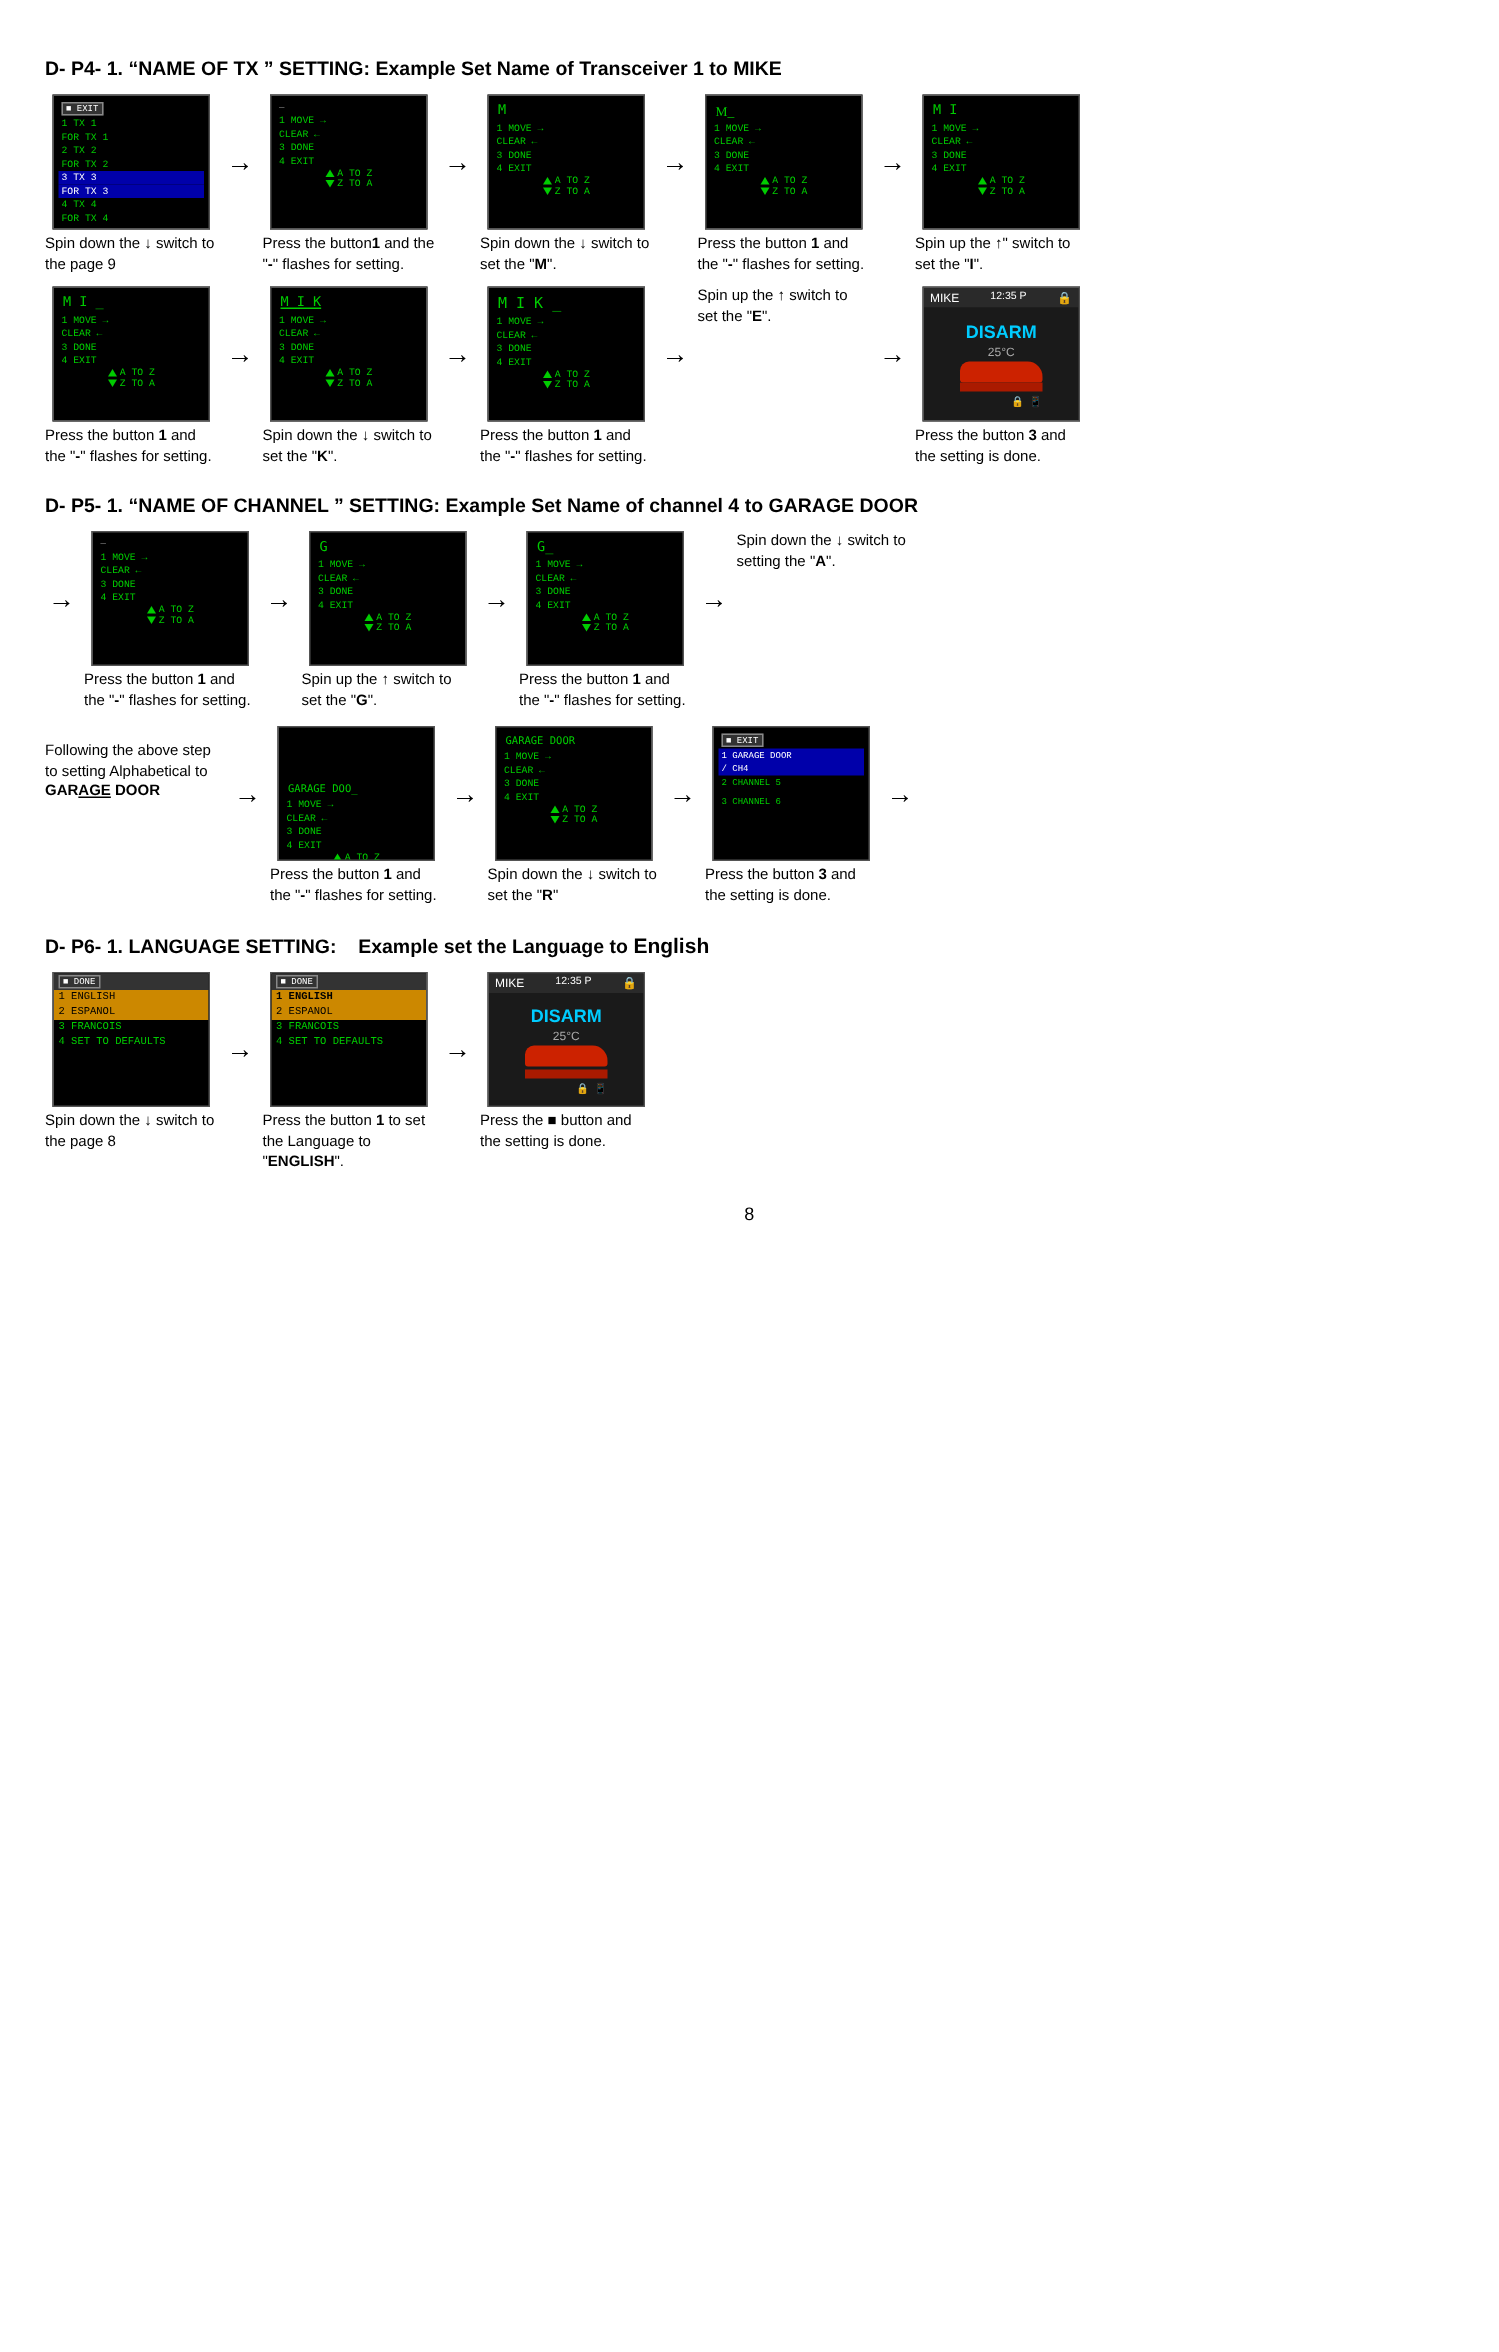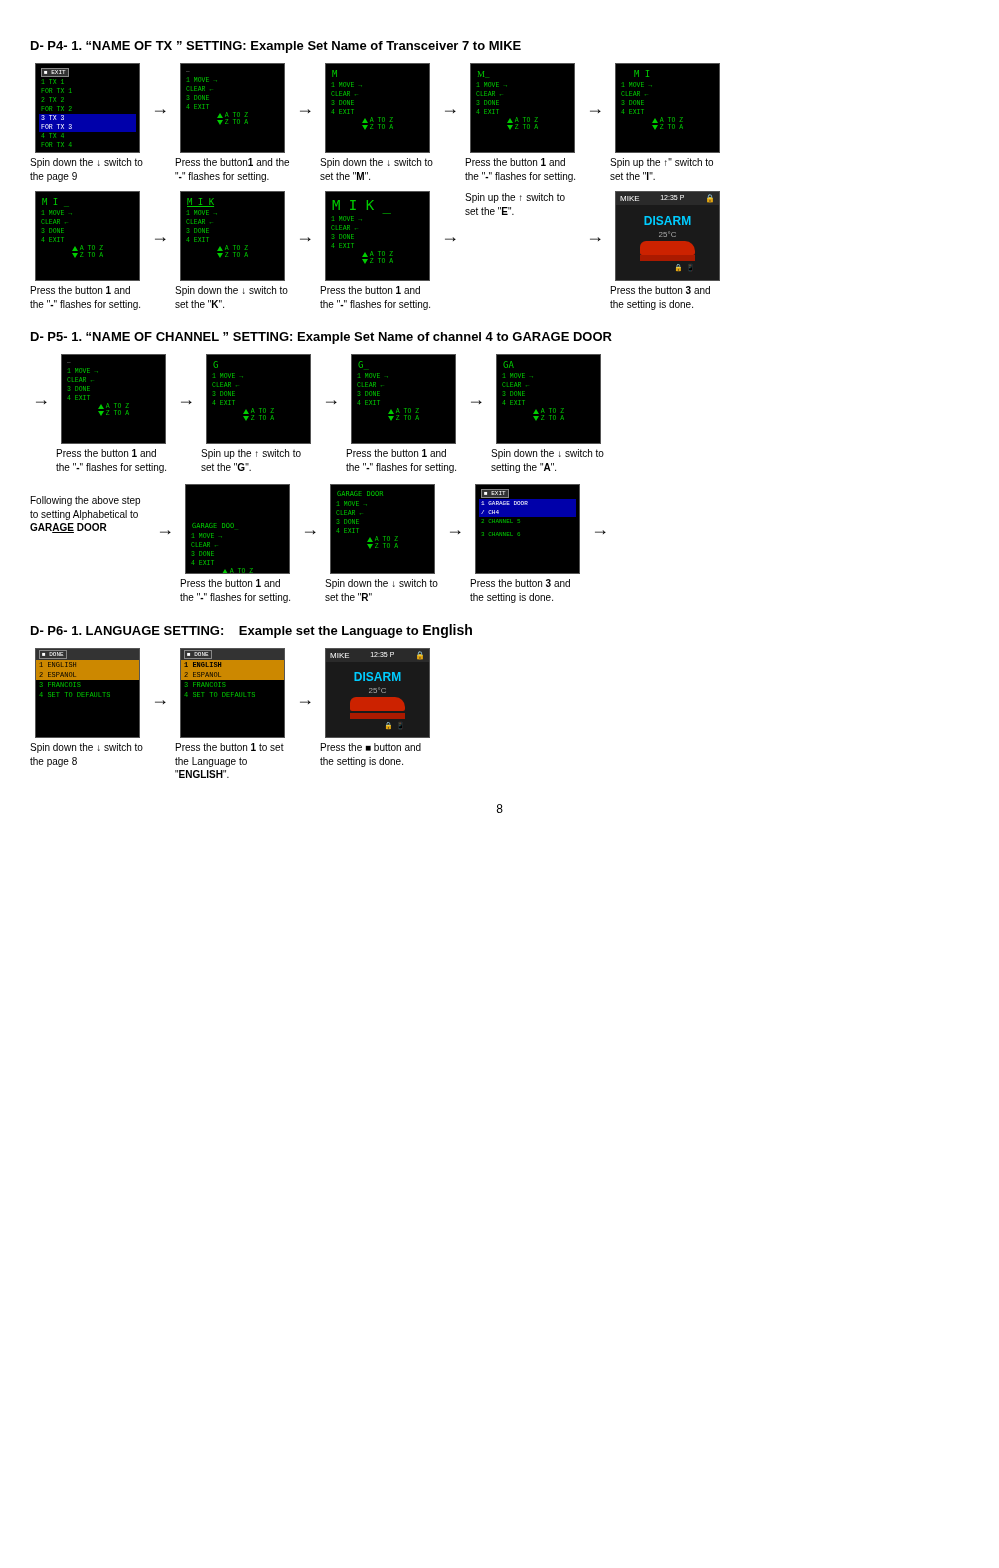--- a/index.html
+++ b/index.html
@@ -205,21 +205,21 @@
       margin-top: 8px;
     }
 
   </style>
 </head>
 <body>
 
 <div>
   <div class="section-title">
     <span>D- P4- 1. “NAME OF TX ” SETTING:</span>
-    <span>Example Set Name of Transceiver 7 to </span><span style="font-weight:bold">MIKE</span>
+    <span>Example Set Name of Transceiver 1 to </span><span style="font-weight:bold">MIKE</span>
   </div>
 
   <div class="step-row">
 
     <div class="step-col">
       <div class="screen menu-screen">
         <div class="menu-header">
             <span class="exit-box">■ EXIT</span>
           </div>
         <div class="menu-item" style="color:#00cc00;font-size:6.5px;">1 TX 1</div>
@@ -282,21 +282,21 @@
           <div class="ztoa-line"><span class="tri-down"></span> Z TO A</div>
         </div>
       </div>
       <div class="caption">Press the button <b>1</b> and the "<b>-</b>" flashes for setting.</div>
     </div>
 
     <div class="arrow">→</div>
 
     <div class="step-col">
       <div class="screen menu-screen">
-        <div style="color:#00cc00;font-size:9px;padding:2px 3px;font-family:monospace;margin-left:12px;">M I</div>
+        <div style="color:#00cc00;font-size:9px;padding:2px 3px;font-family:monospace;">M I</div>
         <div class="menu-item" style="font-size:6.5px;">1 MOVE  →</div>
         <div class="menu-item" style="font-size:6.5px;">  CLEAR ←</div>
         <div class="menu-item" style="font-size:6.5px;">3 DONE</div>
         <div class="menu-item" style="font-size:6.5px;">4 EXIT</div>
         <div class="menu-bottom">
           <div class="atoz-line"><span class="tri-up"></span> A TO Z</div>
           <div class="ztoa-line"><span class="tri-down"></span> Z TO A</div>
         </div>
       </div>
       <div class="caption">Spin up the ↑" switch to set the "<b>I</b>".</div>
@@ -335,21 +335,21 @@
           <div class="ztoa-line"><span class="tri-down"></span> Z TO A</div>
         </div>
       </div>
       <div class="caption">Spin down the ↓ switch to set the "<b>K</b>".</div>
     </div>
 
     <div class="arrow">→</div>
 
     <div class="step-col">
       <div class="screen menu-screen">
-        <div style="color:#00cc00;font-size:14px;padding:2px 3px;font-family:monospace;">M I K _</div>
+        <div style="color:#00cc00;font-size:10px;padding:2px 3px;font-family:monospace;">M I K _</div>
         <div class="menu-item" style="font-size:6.5px;">1 MOVE  →</div>
         <div class="menu-item" style="font-size:6.5px;">  CLEAR ←</div>
         <div class="menu-item" style="font-size:6.5px;">3 DONE</div>
         <div class="menu-item" style="font-size:6.5px;">4 EXIT</div>
         <div class="menu-bottom">
           <div class="atoz-line"><span class="tri-up"></span> A TO Z</div>
           <div class="ztoa-line"><span class="tri-down"></span> Z TO A</div>
         </div>
       </div>
       <div class="caption">Press the button <b>1</b> and the "<b>-</b>" flashes for setting.</div>
@@ -445,31 +445,20 @@
           <div class="atoz-line"><span class="tri-up"></span> A TO Z</div>
           <div class="ztoa-line"><span class="tri-down"></span> Z TO A</div>
         </div>
       </div>
       <div class="caption">Press the button <b>1</b> and the "<b>-</b>" flashes for setting.</div>
     </div>
 
     <div class="arrow">→</div>
 
     <div class="step-col">
-      <div class="screen menu-screen">
-        <div style="color:#00cc00;font-size:9px;padding:2px 3px;font-family:monospace;">GA</div>
-        <div class="menu-item" style="font-size:6.5px;">1 MOVE  →</div>
-        <div class="menu-item" style="font-size:6.5px;">  CLEAR ←</div>
-        <div class="menu-item" style="font-size:6.5px;">3 DONE</div>
-        <div class="menu-item" style="font-size:6.5px;">4 EXIT</div>
-        <div class="menu-bottom">
-          <div class="atoz-line"><span class="tri-up"></span> A TO Z</div>
-          <div class="ztoa-line"><span class="tri-down"></span> Z TO A</div>
-        </div>
-      </div>
       <div class="caption">Spin down the ↓ switch to setting the "<b>A</b>".</div>
     </div>
 
   </div>
 
   <div class="section-p5-row2" style="margin-top:10px;">
 
     <div class="step-col" style="width:120px;min-width:120px;">
       <div class="caption" style="max-width:120px;padding-top:10px;">
         Following the above step to setting Alphabetical to <b>GAR<u>AGE</u> DOOR</b>

